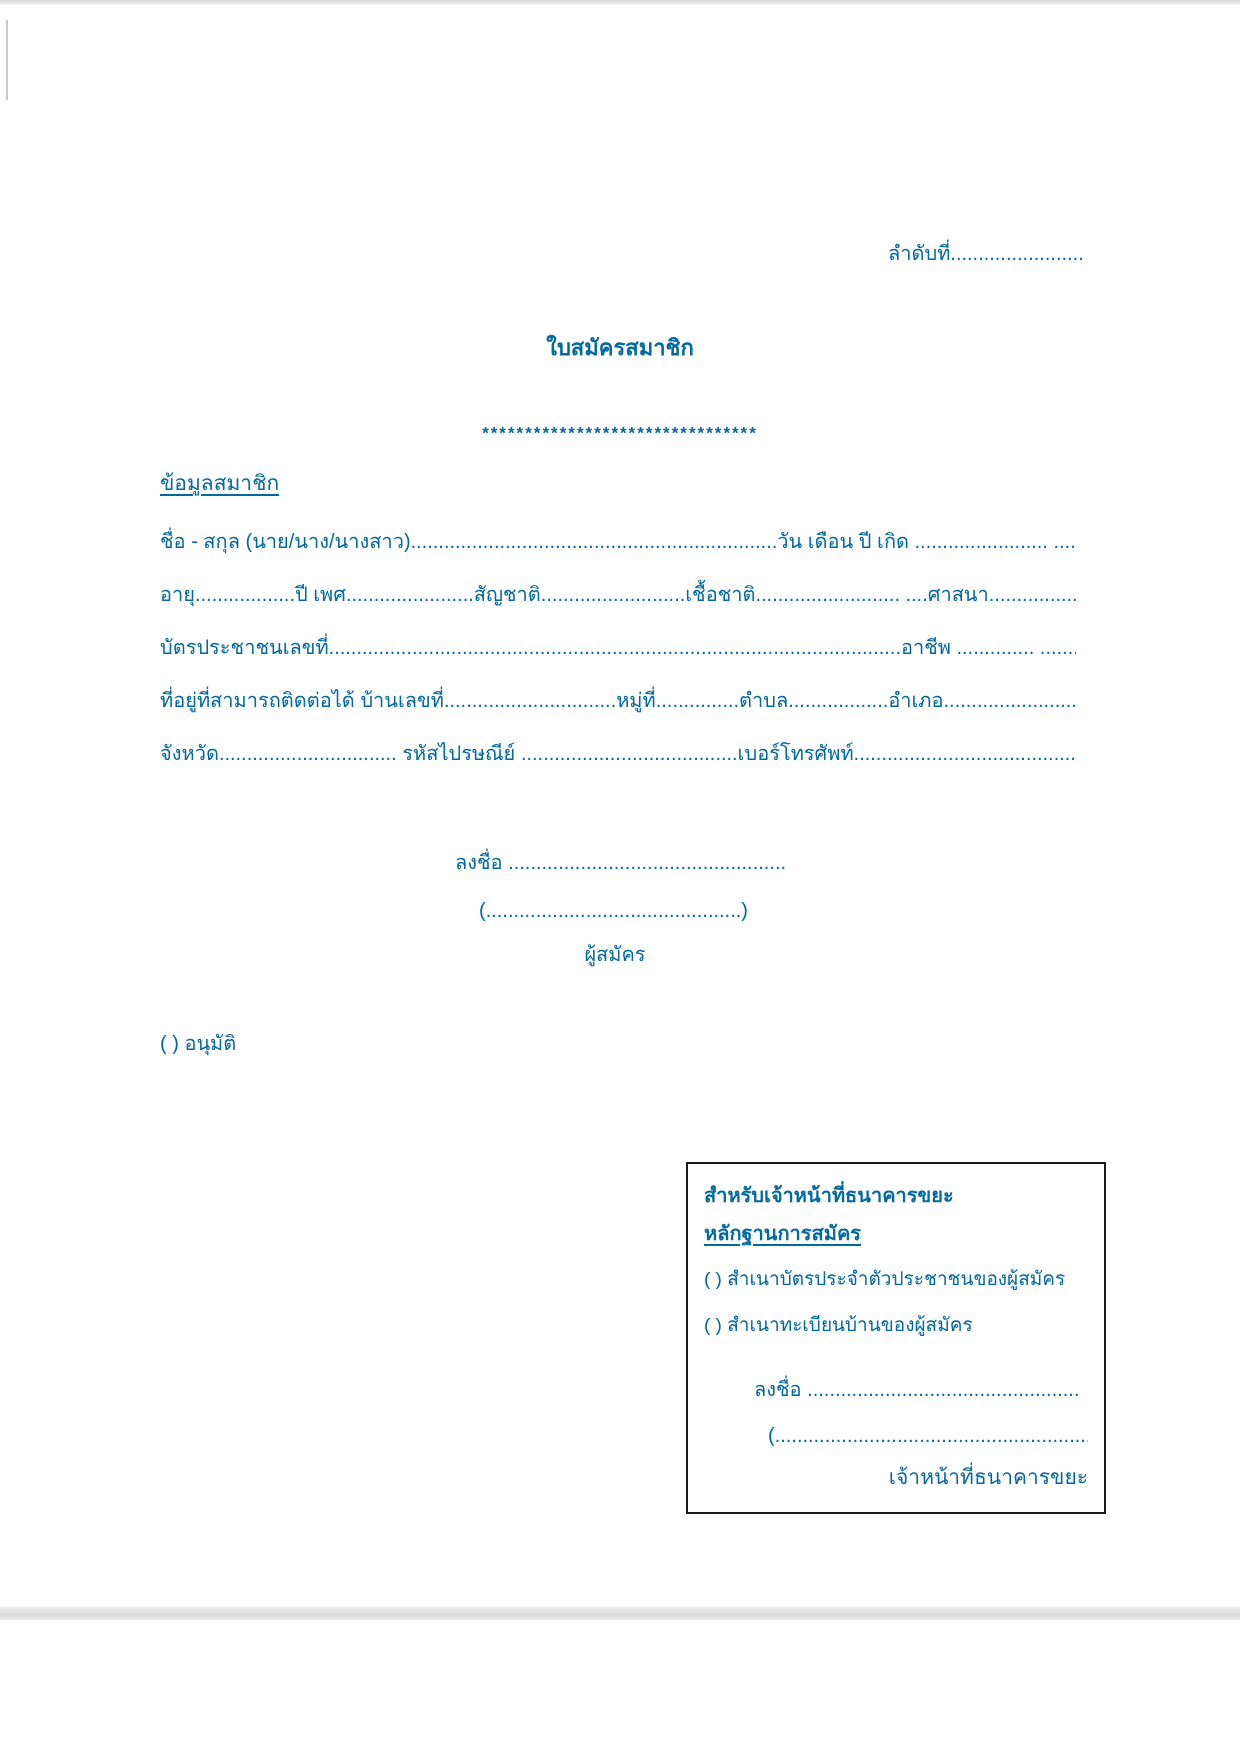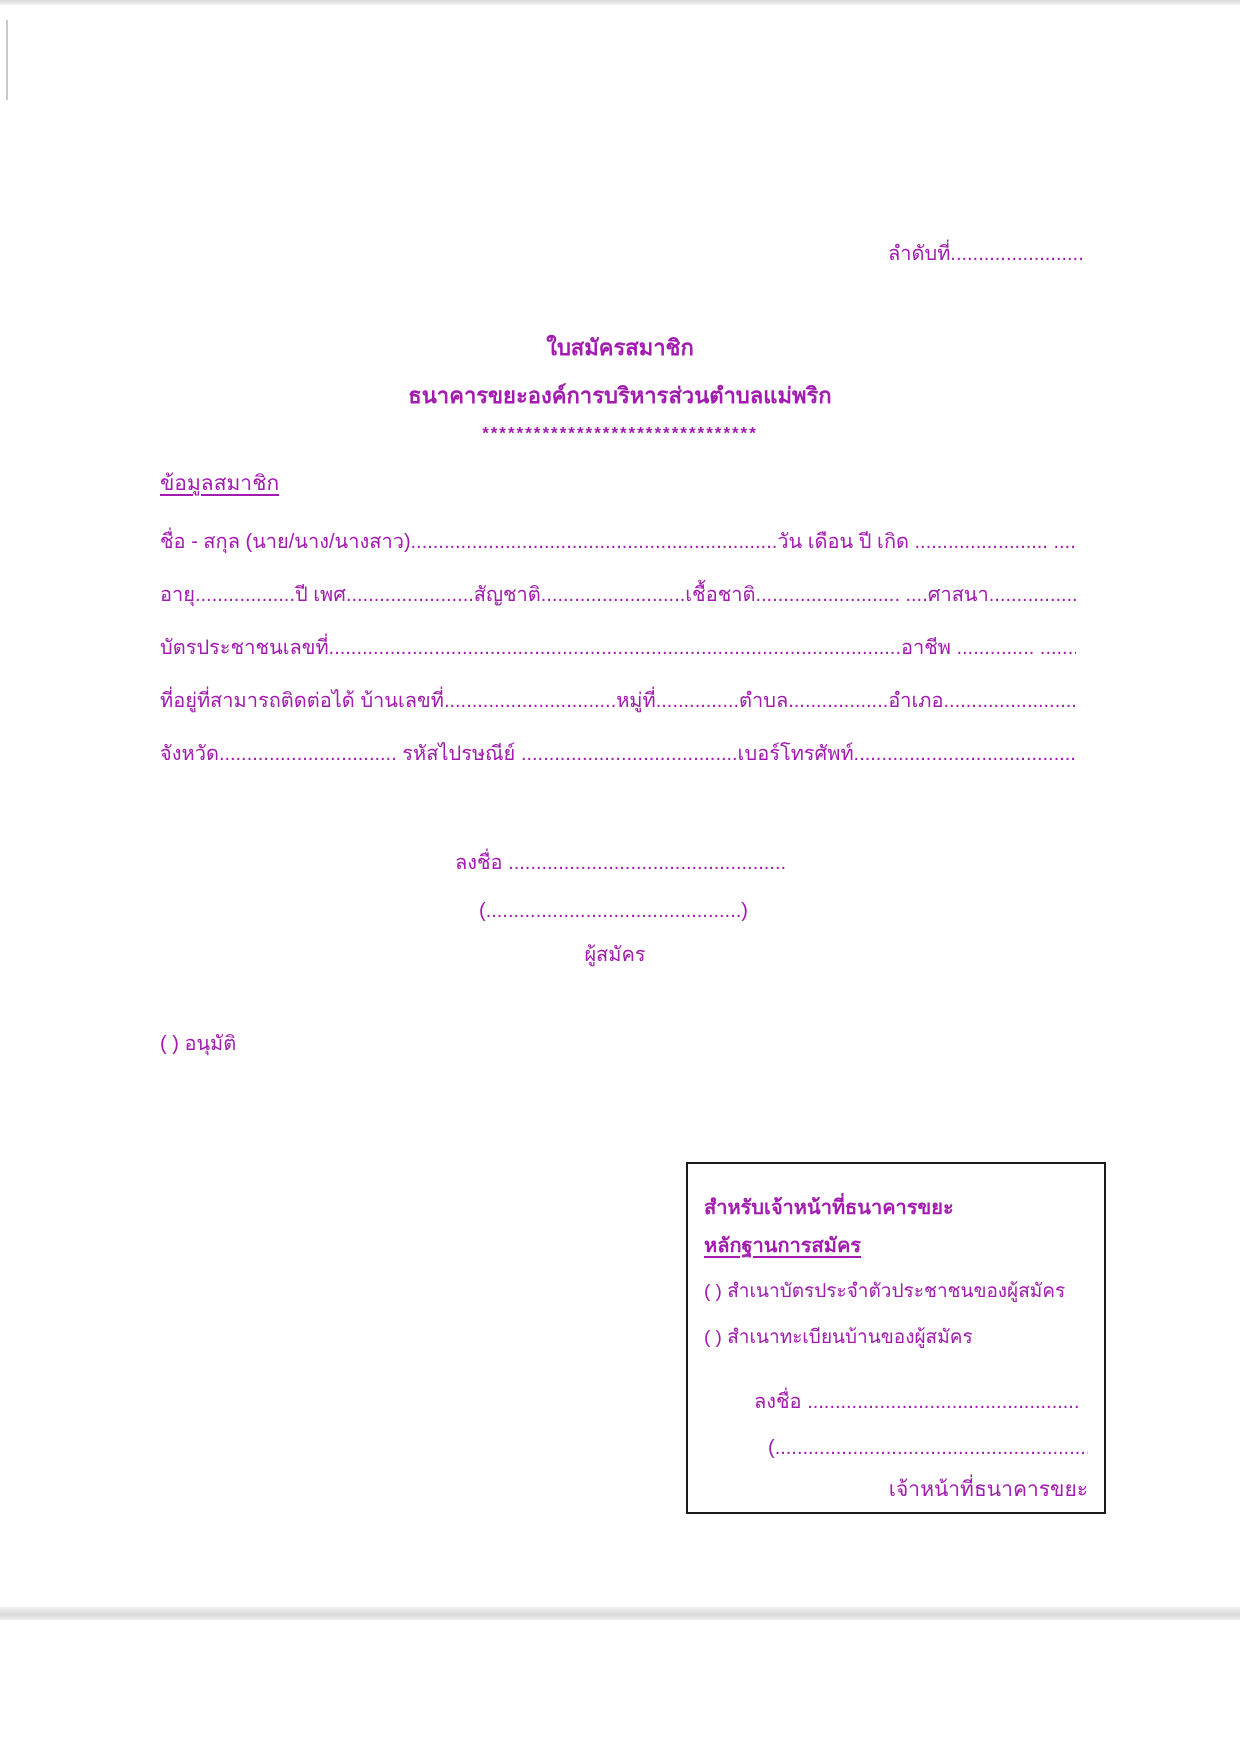--- a/index.html
+++ b/index.html
@@ -1,21 +1,21 @@
 <!DOCTYPE html>
 <html lang="th"><head>
 <meta charset="utf-8">
 <style>
   html,body{margin:0;padding:0;background:#ffffff;}
   .page{
     position:relative;
     width:1240px;height:1753px;
     background:#ffffff;
     font-family:"Liberation Sans","DejaVu Sans",sans-serif;
-    color:#a21caf;
+    color:#0369a1;
     overflow:hidden;
   }
   .abs{position:absolute;}
   .nowrap{white-space:nowrap;overflow:hidden;}
   .line{font-size:20px;line-height:34px;}
   .center{left:0;width:1240px;text-align:center;}
 
   .order-no{top:236px;left:888px;font-size:20px;}
   .title{top:330px;font-size:22px;font-weight:600;}
   .subtitle{top:378px;font-size:22px;font-weight:600;}
@@ -33,21 +33,21 @@
   .sig-block .sig-name{margin-top:14px;margin-left:24px;}
   .sig-block .sig-role{margin-top:10px;width:320px;text-align:center;}
 
   .approve{top:1026px;left:160px;}
   .reject{top:1078px;left:160px;width:916px;}
 
   .staff-box{
     top:1162px;left:686px;width:420px;height:352px;
     border:2px solid #1a1a1a;
     box-sizing:border-box;
-    padding:26px 16px;
+    padding:14px 16px;
     background:#ffffff;
   }
   .staff-box .hdr{font-size:20px;font-weight:700;line-height:34px;white-space:nowrap;overflow:hidden;}
   .staff-box .ev-hdr{
     margin-top:4px;font-size:20px;font-weight:700;line-height:34px;
     text-decoration:underline;text-underline-offset:4px;white-space:nowrap;
   }
   .staff-box .ev-item{margin-top:12px;font-size:19px;line-height:34px;white-space:nowrap;overflow:hidden;}
   .staff-box .sb-sign{margin-top:30px;margin-left:50px;font-size:20px;line-height:34px;white-space:nowrap;overflow:hidden;}
   .staff-box .sb-name{margin-top:12px;margin-left:64px;font-size:20px;line-height:34px;white-space:nowrap;overflow:hidden;}
@@ -62,21 +62,20 @@
 <body>
 
 <div class="page">
 
   <div class="abs scan-top"></div>
   <div class="abs scan-left"></div>
   <div class="abs scan-bottom"></div>
 
   <div class="abs line order-no">ลำดับที่........................</div>
   <div class="abs center title">ใบสมัครสมาชิก</div>
-  <div class="abs center subtitle">ธนาคารขยะองค์การบริหารส่วนตำบลแม่พริก</div>
   <div class="abs center divider">********************************</div>
 
   <div class="abs section-heading">ข้อมูลสมาชิก</div>
 
   <div class="abs line nowrap form-line fl0">ชื่อ - สกุล (นาย/นาง/นางสาว)..................................................................วัน เดือน ปี เกิด ........................ .....................</div>
   <div class="abs line nowrap form-line fl1">อายุ..................ปี เพศ.......................สัญชาติ..........................เชื้อชาติ.......................... ....ศาสนา.........................</div>
   <div class="abs line nowrap form-line fl2">บัตรประชาชนเลขที่.......................................................................................................อาชีพ .............. .....................................</div>
   <div class="abs line nowrap form-line fl3">ที่อยู่ที่สามารถติดต่อได้ บ้านเลขที่...............................หมู่ที่...............ตำบล..................อำเภอ....................................</div>
   <div class="abs line nowrap form-line fl4">จังหวัด................................ รหัสไปรษณีย์ .......................................เบอร์โทรศัพท์......................................................</div>
 

